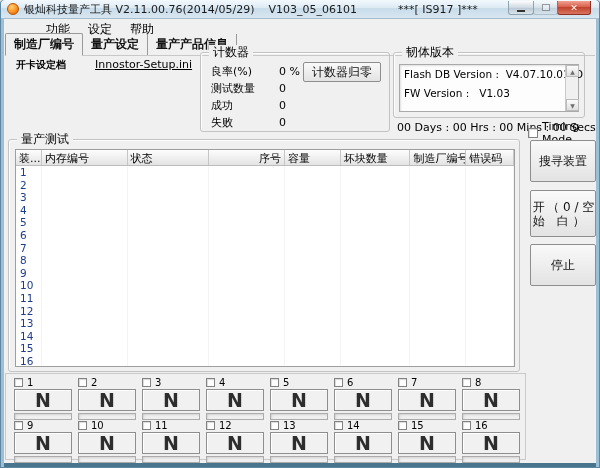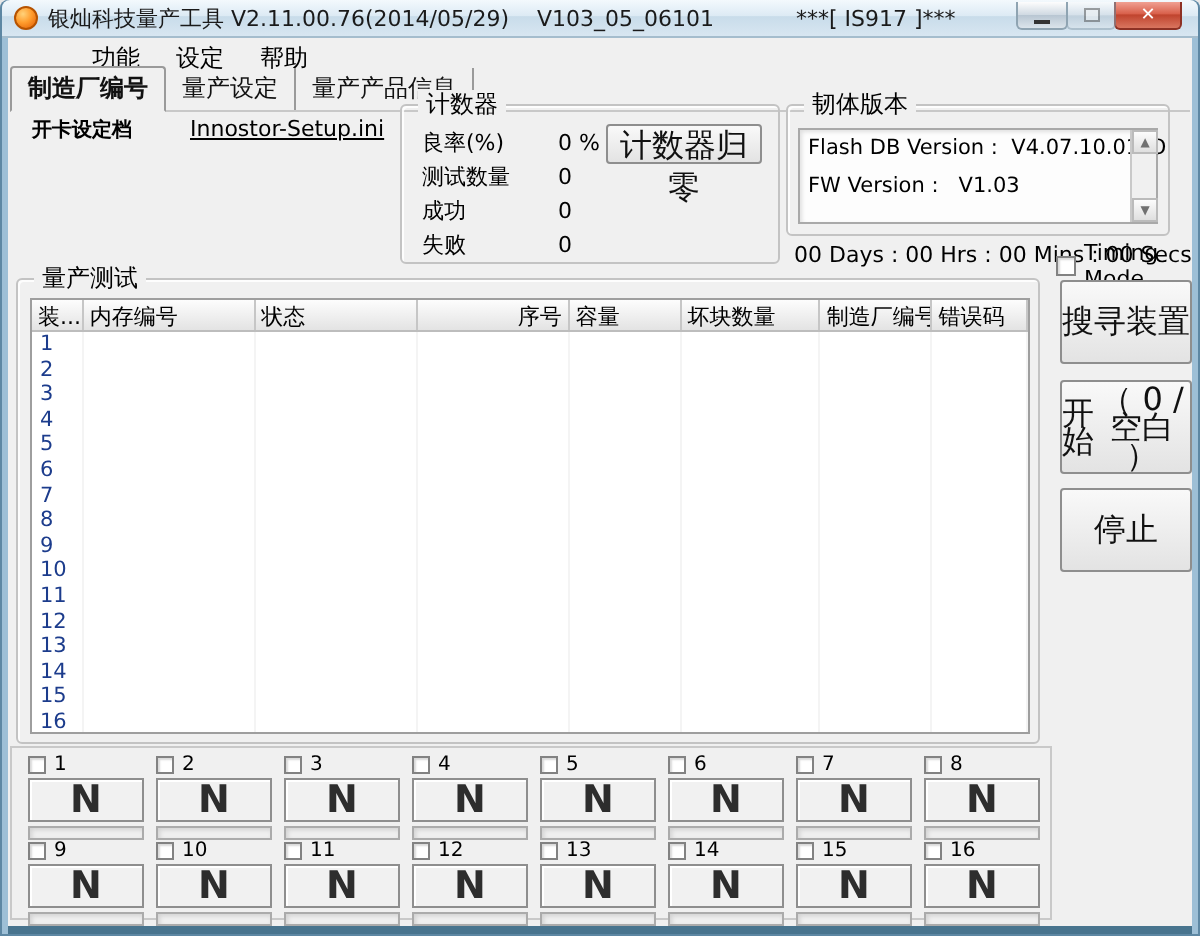--- a/index.html
+++ b/index.html
@@ -31,21 +31,21 @@
     background:linear-gradient(#f0a092,#d9614c 45%,#c0442e 50%,#d9755f); border-color:#8e3124; }
   .glyph-min { width:8px; height:2px; background:#333; margin-top:6px; }
   .glyph-max { width:8px; height:7px; border:1px solid #555; background:#eee; }
 
   
   .menubar { position:absolute; left:5px; top:21px; right:5px; height:16px;
     display:flex; gap:2px; font-size:12px; align-items:center;margin-left:33px; }
   .menu-item { padding:0 8px; cursor:default; }
   .tabbar { position:absolute; left:5px; top:37px; right:5px; height:19px;
     display:flex; align-items:flex-end; border-bottom:1px solid #c8c8c8; font-size:12px; }
-  .tab { padding:2px 8px 2px 8px; border-right:1px solid #9a9a9a; color:#111; }
+  .tab { padding:2px 8px 2px 8px; border-right:1px solid #9a9a9a; color:#111;font-weight:bold; }
   .tab.active { font-weight:bold; border:1px solid #9a9a9a; border-bottom:1px solid #f0f0f0;
     background:#f0f0f0; border-radius:2px 2px 0 0; margin-bottom:-1px; }
 
   
   .config-label { position:absolute; left:16px; top:58px; font-size:10px; font-weight:bold; }
   .config-value { position:absolute; left:95px; top:58px; font-size:11px;text-decoration:underline; }
 
   
   .groupbox { position:absolute; border:1px solid #c3c3c3; border-radius:3px;
     box-shadow:1px 1px 0 rgba(255,255,255,.85) inset; }
@@ -98,21 +98,21 @@
   .dev-row .rcell:nth-child(1){ width:26px; padding-left:4px; color:#1c3c8c; }
   .dev-row .rcell:nth-child(2){ width:86px; }
   .dev-row .rcell:nth-child(3){ width:82px; }
   .dev-row .rcell:nth-child(4){ width:76px; }
   .dev-row .rcell:nth-child(5){ width:56px; }
   .dev-row .rcell:nth-child(6){ width:70px; }
   .dev-row .rcell:nth-child(7){ width:56px; }
   .dev-row .rcell:nth-child(8){ width:48px; }
 
   
-  .btn { font-family:inherit; font-size:16px; color:#111;
+  .btn { font-family:inherit; font-size:12px; color:#111;
     background:linear-gradient(#f9f9f9,#e3e3e3); border:1px solid #8e8e8e;
     border-radius:2px; cursor:default; }
   .action { position:absolute; left:530px; width:66px; }
   .search-btn { top:140px; height:42px; }
   .start-btn { top:190px; height:47px; display:flex; flex-direction:row;
     align-items:center; justify-content:center; line-height:14px; }
   .stop-btn { top:244px; height:42px; }
 
   
   .slots { position:absolute; left:5px; top:373px; width:521px; height:87px;

